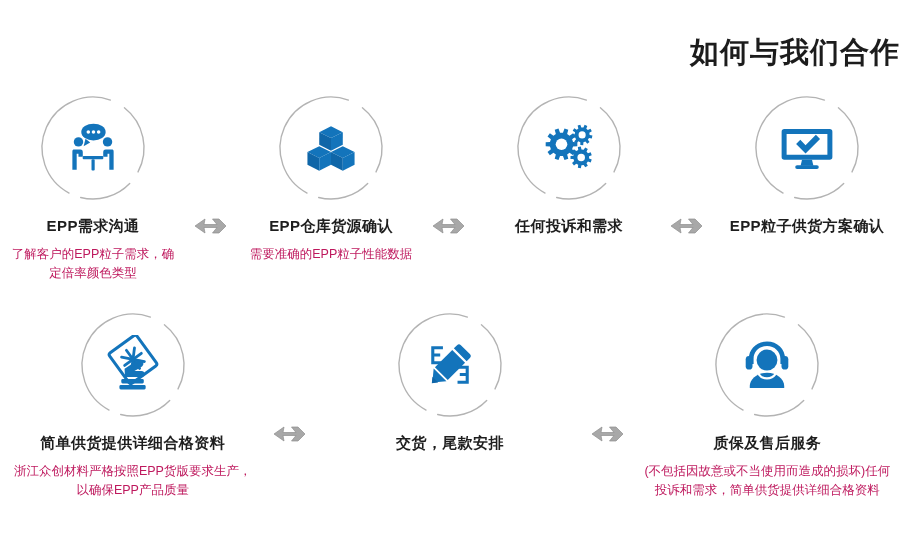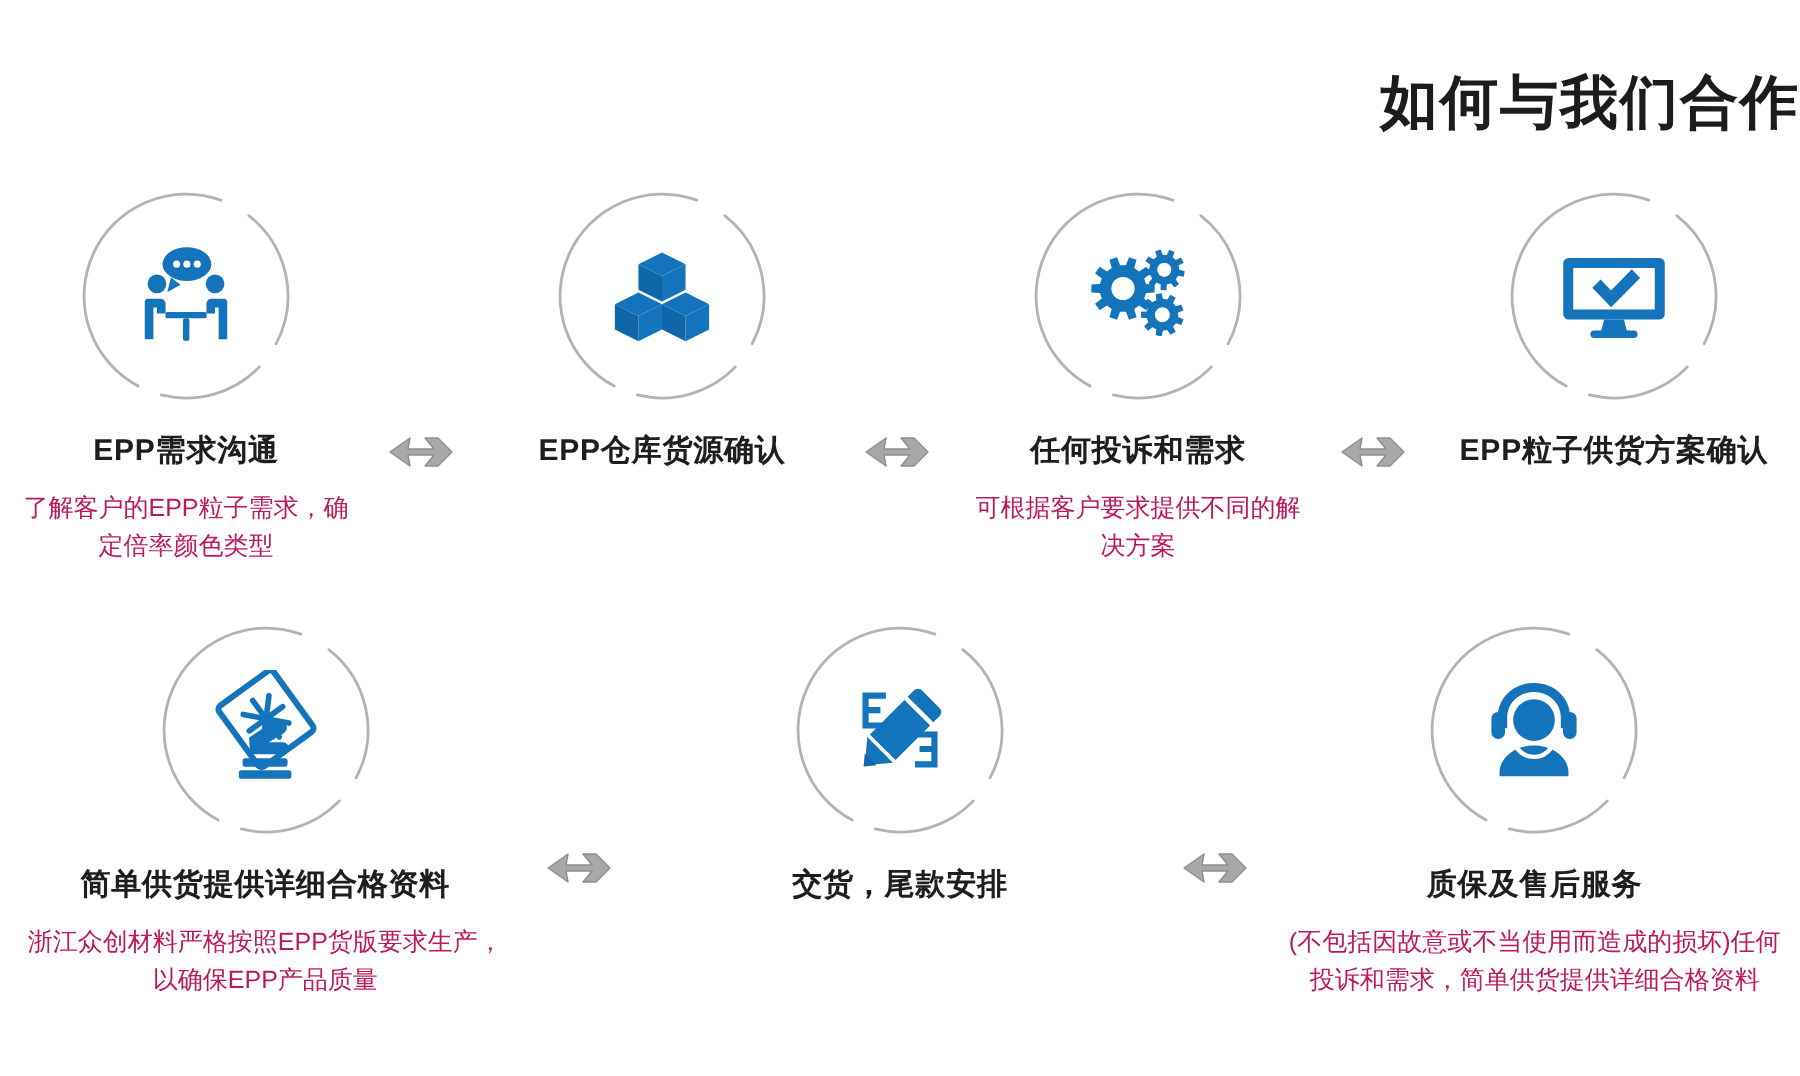--- a/index.html
+++ b/index.html
@@ -166,20 +166,21 @@
         <g transform="translate(45,30)">
           <path d="M0 0 L13 6.5 L0 13 L-13 6.5 Z" fill="#1374bb"></path>
           <path d="M-13 6.5 L0 13 L0 27 L-13 20.5 Z" fill="#0f66a8"></path>
           <path d="M13 6.5 L0 13 L0 27 L13 20.5 Z" fill="#1374bb"></path>
         </g>
       </g>
     </svg>
         </span>
       </div>
       <div class="step-title">EPP仓库货源确认</div>
+      <div class="step-desc">需要准确的EPP粒子性能数据</div>
     </div>
     <div class="arrow-sep">
       <span>
         <svg width="38" height="22" viewBox="0 0 38 22" xmlns="http://www.w3.org/2000/svg">
     <path d="M2 11 L12 4 L11 9.5 L24 9.5 L19.5 4 L26 4 L33 11 L26 18 L19.5 18 L24 12.5 L11 12.5 L12 18 Z" fill="#a8a8a8" stroke="#8e8e8e" stroke-width="0.7" stroke-linejoin="round"></path>
   </svg>
       </span>
     </div>
     <div class="step">
       <div class="step-ring">
@@ -193,21 +194,20 @@
       <path d="M40.87 25.87 L40.87 30.13 L36.28 30.34 L35.31 33.32 L38.90 36.19 L36.39 39.64 L32.56 37.11 L30.02 38.95 L31.24 43.38 L27.19 44.70 L25.57 40.40 L22.43 40.40 L20.81 44.70 L16.76 43.38 L17.98 38.95 L15.44 37.11 L11.61 39.64 L9.10 36.19 L12.69 33.32 L11.72 30.34 L7.13 30.13 L7.13 25.87 L11.72 25.66 L12.69 22.68 L9.10 19.81 L11.61 16.36 L15.44 18.89 L17.98 17.05 L16.76 12.62 L20.81 11.30 L22.43 15.60 L25.57 15.60 L27.19 11.30 L31.24 12.62 L30.02 17.05 L32.56 18.89 L36.39 16.36 L38.90 19.81 L35.31 22.68 L36.28 25.66 Z" fill="#1374bb" fill-rule="evenodd"></path>
               <circle cx="24" cy="28" r="6.2" fill="#fff"></circle>
       <path d="M56.97 18.77 L56.34 21.76 L53.31 21.25 L52.13 23.14 L53.91 25.64 L51.50 27.53 L49.51 25.19 L47.39 25.88 L47.15 28.94 L44.09 28.83 L44.06 25.76 L42.00 24.93 L39.85 27.12 L37.57 25.07 L39.53 22.70 L38.48 20.74 L35.43 21.03 L35.00 18.00 L38.02 17.44 L38.48 15.26 L35.95 13.53 L37.57 10.93 L40.25 12.44 L42.00 11.07 L41.18 8.11 L44.09 7.17 L45.16 10.04 L47.39 10.12 L48.66 7.33 L51.50 8.47 L50.47 11.37 L52.13 12.86 L54.90 11.53 L56.34 14.24 L53.69 15.79 L54.00 18.00 Z" fill="#1374bb" fill-rule="evenodd"></path>
               <circle cx="46" cy="18" r="3.8" fill="#fff"></circle>
       <path d="M56.25 44.39 L55.15 47.40 L52.21 46.50 L50.69 48.32 L52.08 51.06 L49.31 52.66 L47.63 50.08 L45.30 50.49 L44.60 53.49 L41.45 52.94 L41.82 49.88 L39.77 48.70 L37.30 50.55 L35.25 48.09 L37.49 45.99 L36.69 43.77 L33.61 43.60 L33.61 40.40 L36.69 40.23 L37.49 38.01 L35.25 35.91 L37.30 33.45 L39.77 35.30 L41.82 34.12 L41.45 31.06 L44.60 30.51 L45.30 33.51 L47.63 33.92 L49.31 31.34 L52.08 32.94 L50.69 35.68 L52.21 37.50 L55.15 36.60 L56.25 39.61 L53.42 40.82 L53.42 43.18 Z" fill="#1374bb" fill-rule="evenodd"></path>
               <circle cx="45" cy="42" r="4" fill="#fff"></circle>
     </svg>
         </span>
       </div>
       <div class="step-title">任何投诉和需求</div>
-      <div class="step-desc">可根据客户要求提供不同的解决方案</div>
     </div>
     <div class="arrow-sep">
       <span>
         <svg width="38" height="22" viewBox="0 0 38 22" xmlns="http://www.w3.org/2000/svg">
     <path d="M2 11 L12 4 L11 9.5 L24 9.5 L19.5 4 L26 4 L33 11 L26 18 L19.5 18 L24 12.5 L11 12.5 L12 18 Z" fill="#a8a8a8" stroke="#8e8e8e" stroke-width="0.7" stroke-linejoin="round"></path>
   </svg>
       </span>
     </div>
     <div class="step">
       <div class="step-ring">

